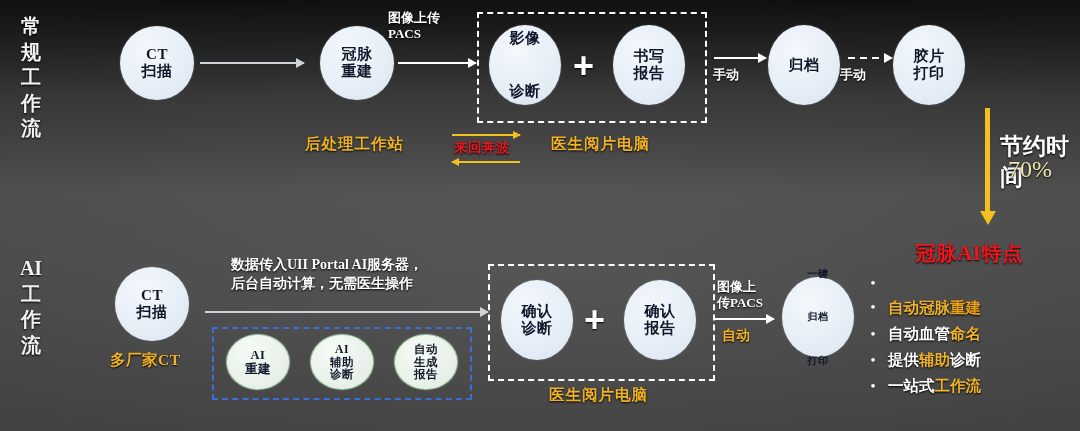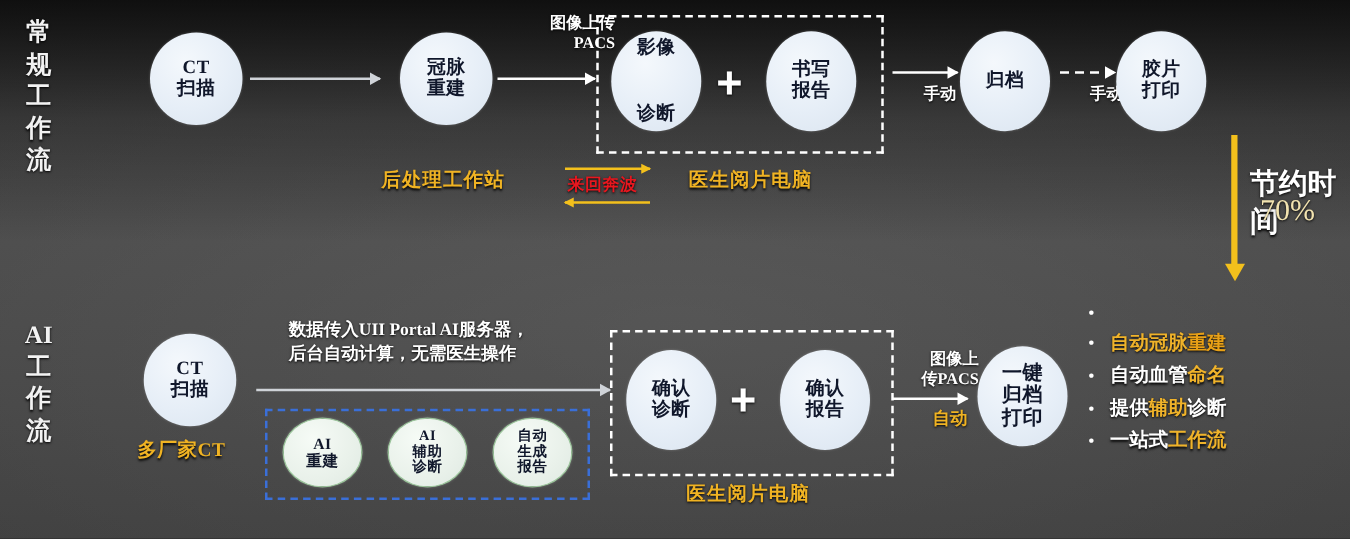--- a/index.html
+++ b/index.html
@@ -45,21 +45,21 @@
     position:absolute;color:#f2f2f2;font-weight:700;
     font-size:20px;line-height:1.28;text-align:center;width:50px;
     text-shadow:0 1px 2px #000;
   }
   .vlabel span{display:block;}
 
   .wtxt{position:absolute;color:#ffffff;font-weight:700;text-shadow:0 1px 2px #000;}
   .ytxt{position:absolute;color:#f0b323;font-weight:700;text-shadow:0 1px 2px #000;}
   .rtxt{position:absolute;color:#e8171f;font-weight:700;text-shadow:0 1px 2px #000;}
 
-  .cap-small{font-size:13px;line-height:1.2;text-align:right;}
+  .cap-small{font-size:13px;line-height:1.2;text-align:left;}
   .cap-gold{font-size:15.5px;letter-spacing:1px;}
 
   
   .arrow-h{position:absolute;height:2px;background:#ffffff;}
   .arrow-h::after{
     content:"";position:absolute;right:-1px;top:50%;transform:translateY(-50%);
     border-left:9px solid #ffffff;border-top:5px solid transparent;border-bottom:5px solid transparent;
   }
   .arrow-h.grey{background:#cfd3d8;}
   .arrow-h.grey::after{border-left-color:#cfd3d8;}
@@ -232,29 +232,30 @@
     <span class="ln">报告</span>
   </div>
 
   <div class="wtxt cap-small" style="left:717px;top:279px;width:66px;line-height:1.25;">
     <div>图像上</div>
     <div>传PACS</div>
   </div>
   <div class="arrow-h" style="left:714px;top:318px;width:60px;"></div>
   <div class="ytxt cap-small" style="left:722px;top:328px;width:52px;font-size:14px;">自动</div>
 
-  <div class="circ c-mid" style="left:782px;top:277px;font-size:16px;">
+  <div class="circ c-mid" style="left:782px;top:277px;font-size:10px;gap:32px;">
     <span class="ln">一键</span>
     <span class="ln">归档</span>
     <span class="ln">打印</span>
   </div>
 
   <div class="ytxt cap-gold" style="left:549px;top:385px;">医生阅片电脑</div>
 
   <div id="features">
+    <div id="feat-title">冠脉AI特点</div>
     <div id="feat-list">
         <div class="feat-row">
           <span class="feat-bullet">•</span>
         </div>
         <div class="feat-row">
           <span class="feat-bullet">•</span>
           <span class="feat-text"><span class="seg-y">自动冠脉</span><span class="seg-o">重建</span></span>
         </div>
         <div class="feat-row">
           <span class="feat-bullet">•</span>

